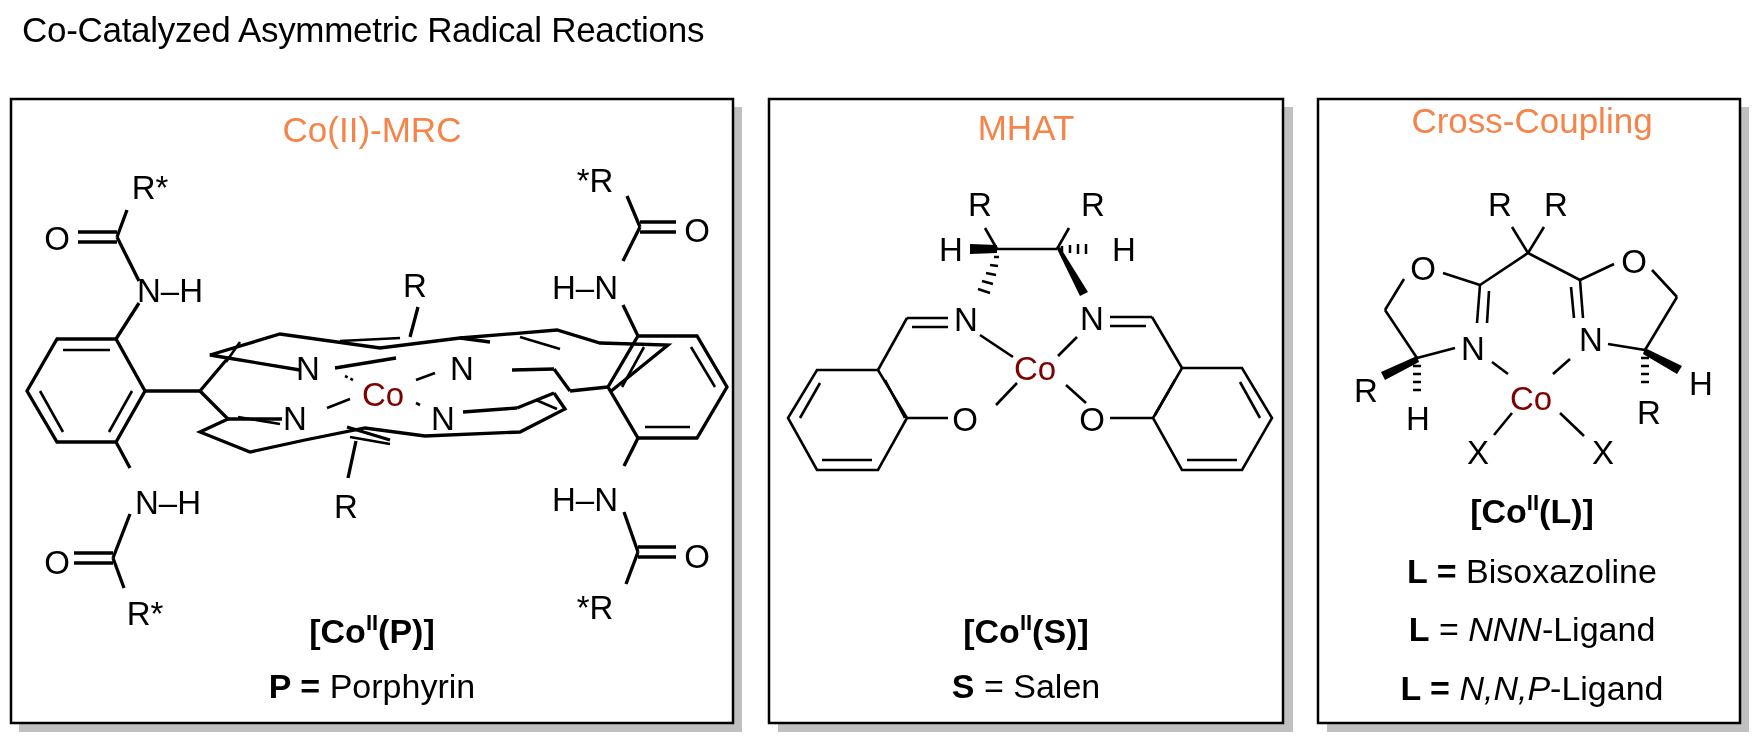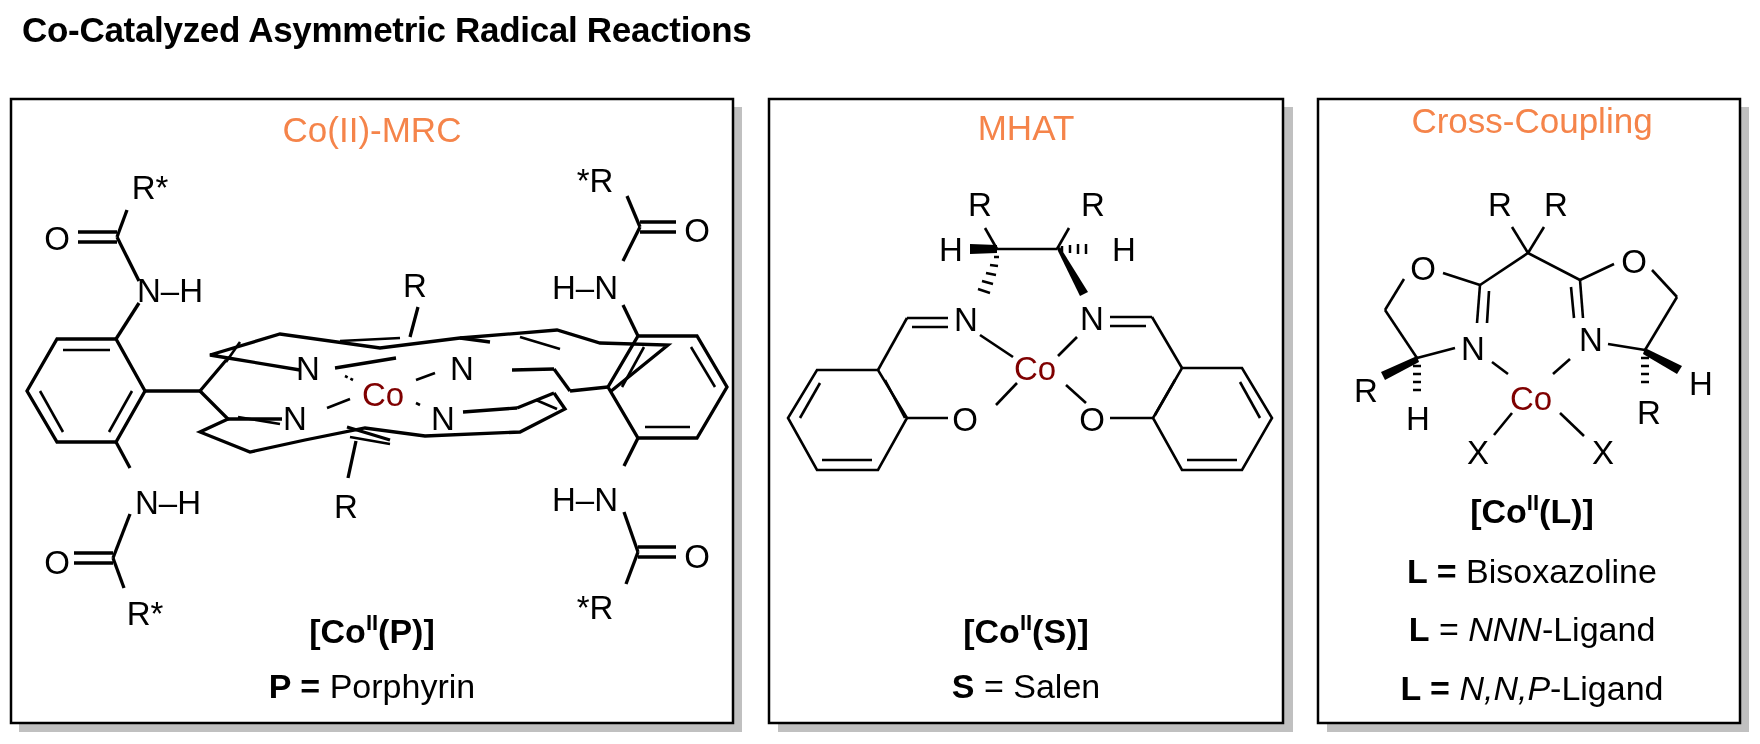--- a/index.html
+++ b/index.html
@@ -1,17 +1,17 @@
 <!DOCTYPE html>
 <html><head>
 <meta charset="utf-8">
 <style>
   html, body { margin: 0; padding: 0; background: #ffffff; }
   body { width: 1760px; height: 744px; position: relative; overflow: hidden; font-family: "Liberation Sans", sans-serif; }
-  .page-title { position: absolute; left: 22px; top: 10px; font-size: 35px; font-weight: bold; color: #000; letter-spacing: -0.3px; }
+  .page-title { position: absolute; left: 22px; top: 10px; font-size: 35px; font-weight: normal; color: #000; letter-spacing: -0.3px; }
   svg { position: absolute; left: 0; top: 0; }
   .bond { stroke: #000; stroke-width: 3.3; fill: none; stroke-linecap: butt; }
   .thin { stroke: #000; stroke-width: 2.6; fill: none; }
   .atom { font-family: "Liberation Sans", sans-serif; font-size: 33px; fill: #000; }
   .co { fill: #7f0000; }
   .panel-title { font-family: "Liberation Sans", sans-serif; font-size: 35px; fill: #f5844a; }
   .cap-bold { font-family: "Liberation Sans", sans-serif; font-size: 34px; font-weight: bold; fill: #000; }
   .cap { font-family: "Liberation Sans", sans-serif; font-size: 34px; fill: #000; }
   .sup { font-size: 22px; }
 </style>

